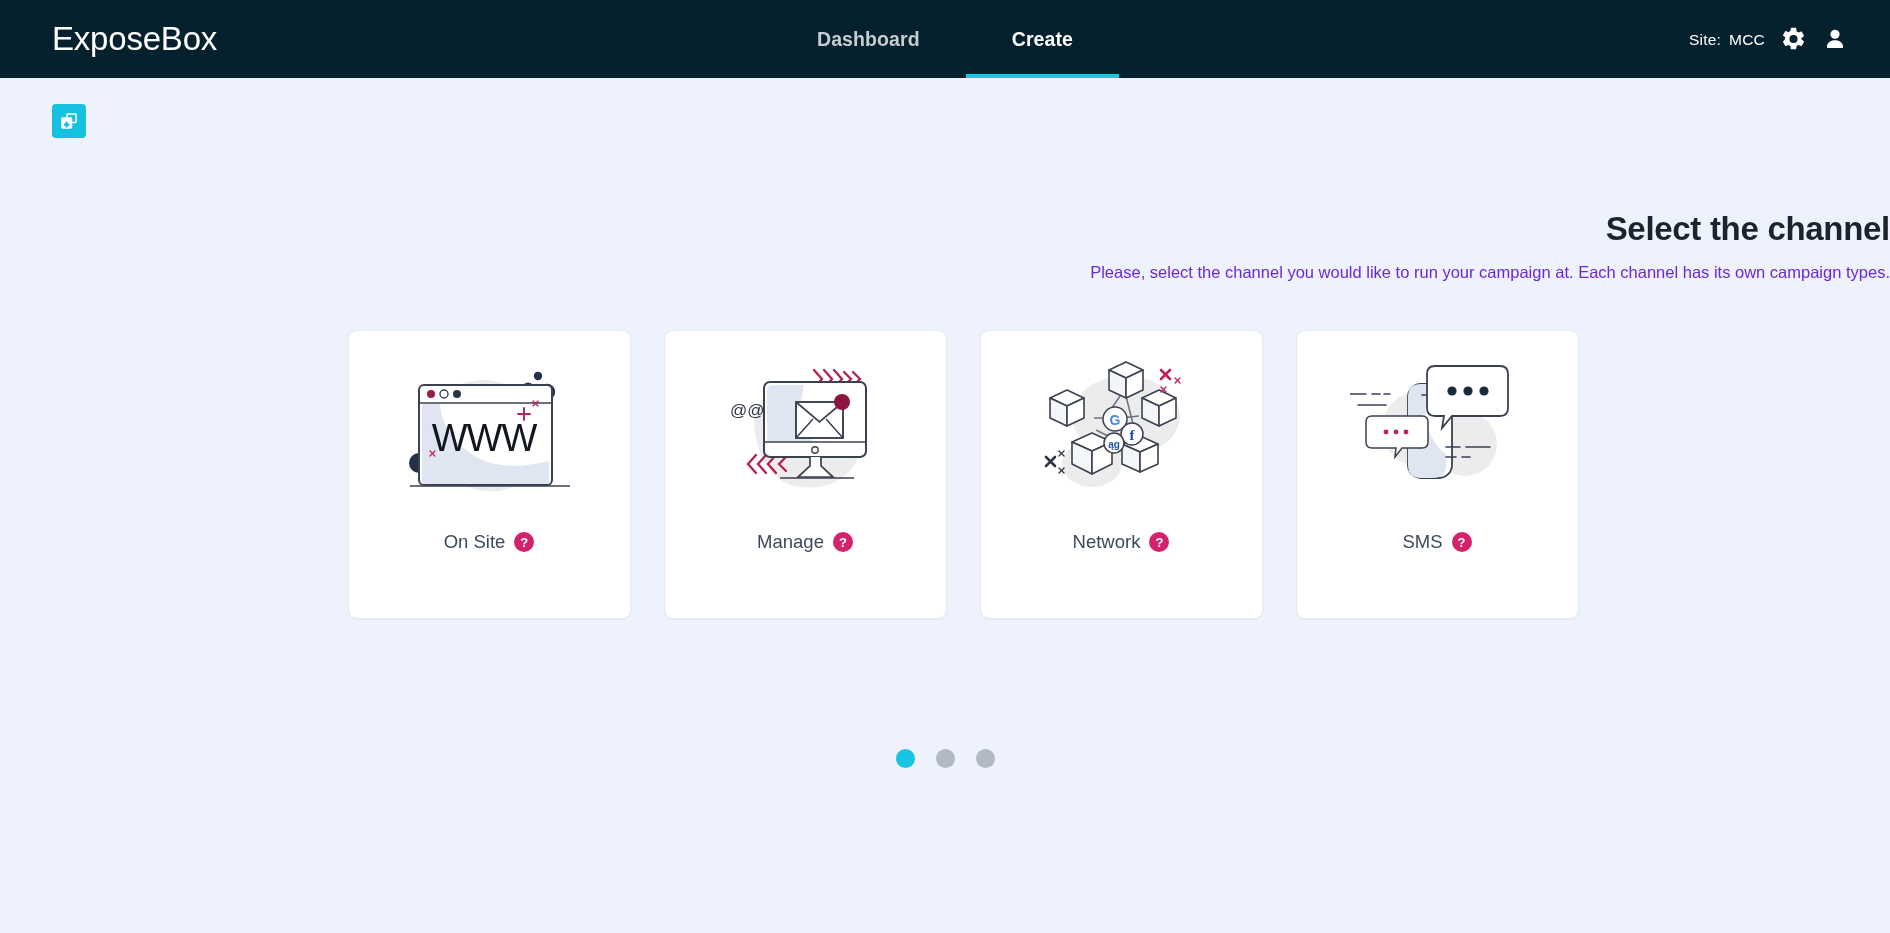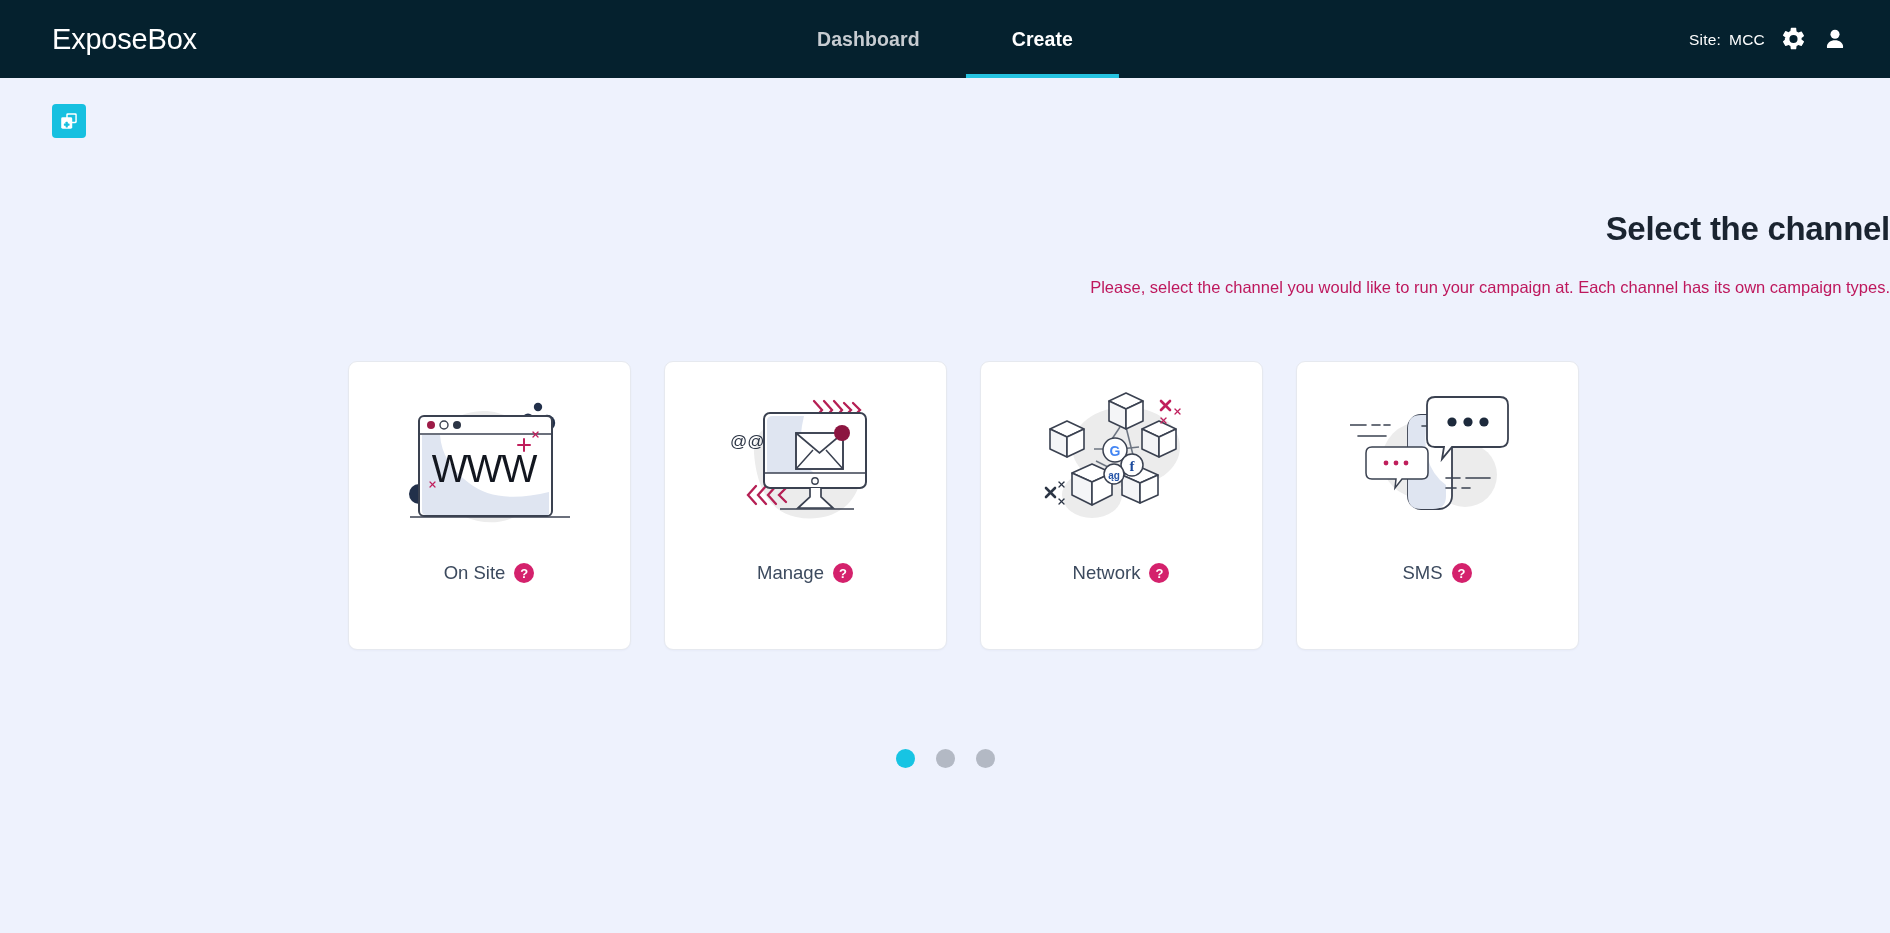--- a/index.html
+++ b/index.html
@@ -18,21 +18,21 @@
     display: flex;
     align-items: center;
     position: relative;
   }
   .brand {
     position: absolute;
     left: 52px;
     top: 50%;
     transform: translateY(-50%);
     color: #ffffff;
-    font-size: 29px;
+    font-size: 33px;
     font-weight: 400;
     letter-spacing: -0.2px;
     white-space: nowrap;
   }
   .navtabs {
     position: absolute;
     left: 50%;
     transform: translateX(-50%);
     top: 0;
     height: 78px;
@@ -108,28 +108,28 @@
   
   .content { text-align: right; }
   .section-title {
     margin-top: 72px;
     font-size: 33px;
     font-weight: bold;
     color: #1a2430;
     letter-spacing: -0.3px;
   }
   .section-sub {
-    margin-top: 30px;
+    margin-top: 15px;
     font-size: 16.5px;
-    color: #be185d;
+    color: #6d28d9;
   }
 
   
   .cards {
-    margin-top: 64px;
+    margin-top: 48px;
     display: flex;
     justify-content: center;
     gap: 33px;
     padding-left: 36px;
   }
   .card {
     width: 283px;
     height: 289px;
     background: #ffffff;
     border: 1px solid #e6e9ef;

